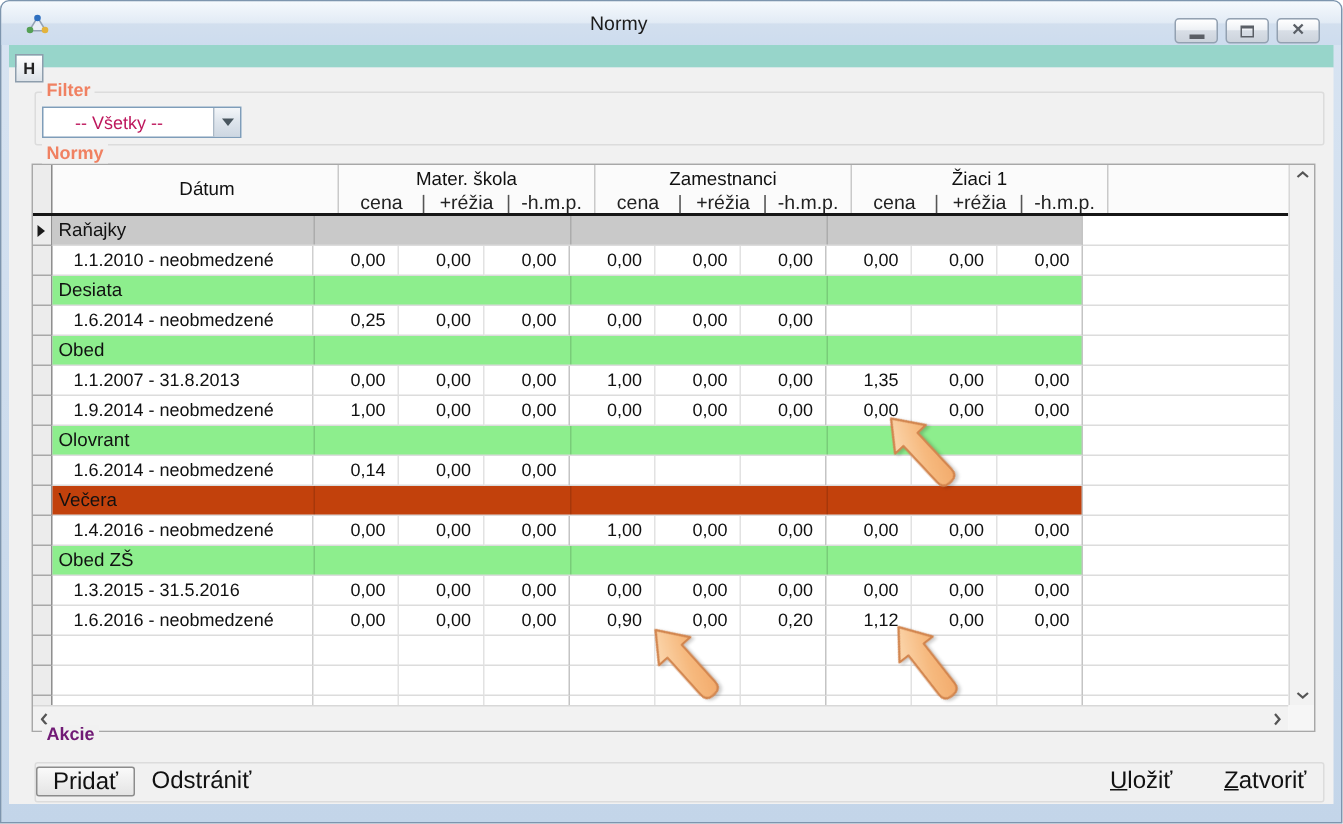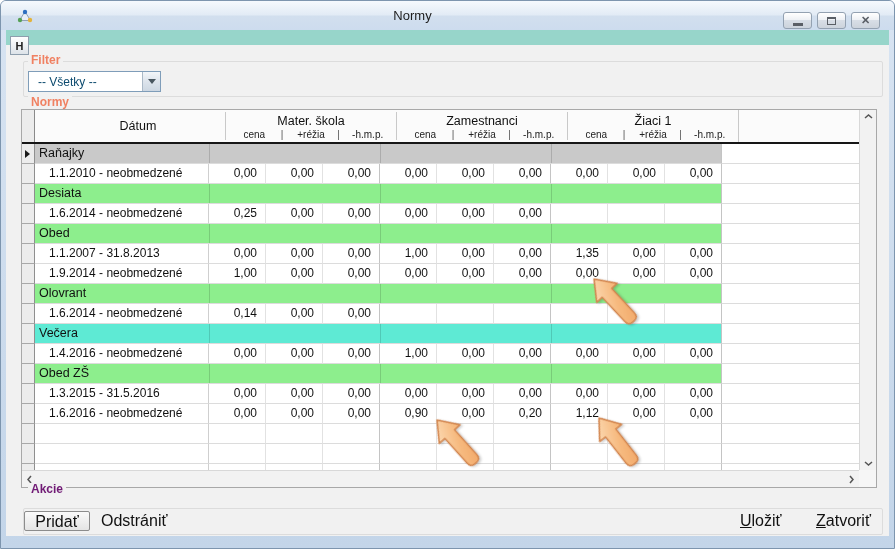--- a/index.html
+++ b/index.html
@@ -27,36 +27,36 @@
   .client{position:absolute;left:5px;right:5px;top:44px;height:491px;background:#f1f1f1;}
   
   .grouplabel{position:absolute;z-index:3;color:#f08162;font-weight:bold;font-size:12px;
     background:#f1f1f1;padding:0 3px;line-height:13px;}
   .gbox{position:absolute;border:1px solid #dcdcdc;border-radius:2px;}
   .filter-box{left:22px;top:60px;width:860px;height:36px;}
   .akcie-box{left:22px;top:507px;width:860px;height:27px;}
   
   .combo{position:absolute;left:27px;top:70px;width:133px;height:21px;border:1px solid #7f9db9;
     background:#fff;display:flex;align-items:center;z-index:4;}
-  .combo-text{flex:1;font-size:12px;padding-left:9px;color:#0c4a6e;}
+  .combo-text{flex:1;font-size:12px;padding-left:21px;color:#be185d;}
   .combo-btn{width:18px;height:19px;border-left:1px solid #aab8c6;
     background:linear-gradient(#f3f6f9,#dde4ec 50%,#cdd7e2);
     display:flex;align-items:center;justify-content:center;}
   .combo-arrow{width:0;height:0;border-left:4px solid transparent;border-right:4px solid transparent;
     border-top:5px solid #49565f;}
   
   .tableframe{position:absolute;left:20px;top:108px;width:856px;height:379px;
     border:1px solid #a8a8a8;background:#fff;overflow:hidden;z-index:2;}
   .tinner{position:absolute;left:0;top:0;right:17px;bottom:17px;overflow:hidden;background:#fff;}
   .thead{display:flex;height:34px;background:#fbfbfb;border-bottom:2px solid #161616;}
   .selh{width:13px;background:#ececec;border-right:1px solid #8a8a8a;}
   .dateh{width:174px;display:flex;align-items:center;justify-content:center;font-size:12.5px;color:#111;margin-left:16px;}
   .ghead{width:171px;border-left:1px solid #c9c9c9;padding-top:2px;}
   .gname{height:15px;text-align:center;font-size:12.5px;color:#111;}
-  .gsub{display:flex;font-size:10px;color:#222;}
+  .gsub{display:flex;font-size:13px;color:#222;}
   .gsc{width:57px;text-align:center;}
   .pipe{width:0;transform:translateX(-2px);color:#555;}
   .fillh{flex:1;border-left:1px solid #c9c9c9;}
   .trow{display:flex;height:20px;align-items:flex-end;}
   .cell{border-bottom:1px solid #dcdcdc;height:20px;line-height:19px;font-size:12px;color:#111;}
   .sel{width:13px;background:#ececec;border-right:1px solid #8f8f8f;border-bottom:1px solid #a8a8a8;
     display:flex;align-items:center;}
   .marker{width:0;height:0;border-left:5px solid #1a1a1a;border-top:4px solid transparent;
     border-bottom:4px solid transparent;margin-left:3px;}
   .date{width:174px;padding-left:14px;font-size:12px;border-right:1px solid #cfcfcf;}
@@ -262,21 +262,21 @@
             <div class="cell val"></div>
             <div class="cell val"></div>
             <div class="cell val gend"></div>
             <div class="cell val"></div>
             <div class="cell val"></div>
             <div class="cell val gend"></div>
             <div class="cell filler"></div>
           </div>
           <div class="trow category gray">
             <div class="cell sel"></div>
-            <div class="band" style="background: #5eead4;">Večera<i class="bdiv" style="left: 174px;"></i><i class="bdiv" style="left: 345px;"></i><i class="bdiv" style="left: 516px;"></i></div>
+            <div class="band" style="background: #c2410c;">Večera<i class="bdiv" style="left: 174px;"></i><i class="bdiv" style="left: 345px;"></i><i class="bdiv" style="left: 516px;"></i></div>
             <div class="cell filler"></div>
           </div>
           <div class="trow data">
             <div class="cell sel"></div>
             <div class="cell date">1.4.2016 - neobmedzené</div>
             <div class="cell val">0,00</div>
             <div class="cell val">0,00</div>
             <div class="cell val gend">0,00</div>
             <div class="cell val">1,00</div>
             <div class="cell val">0,00</div>

